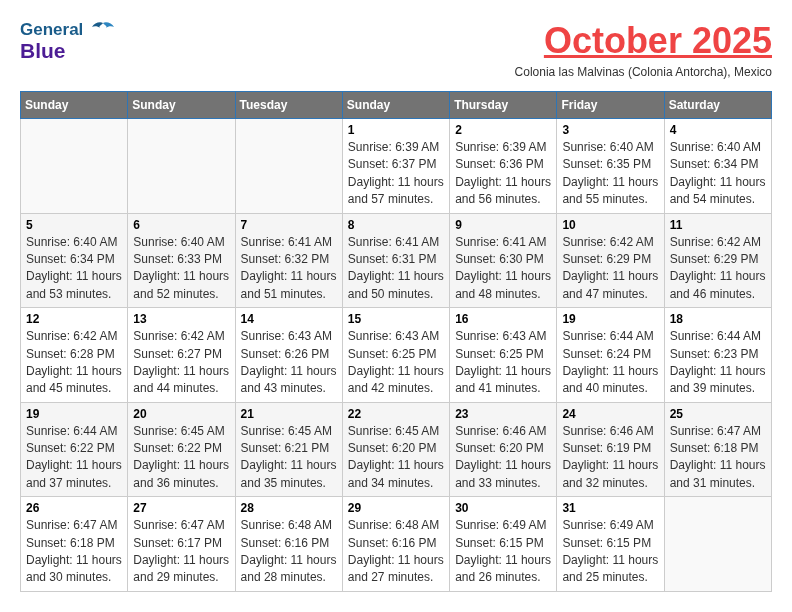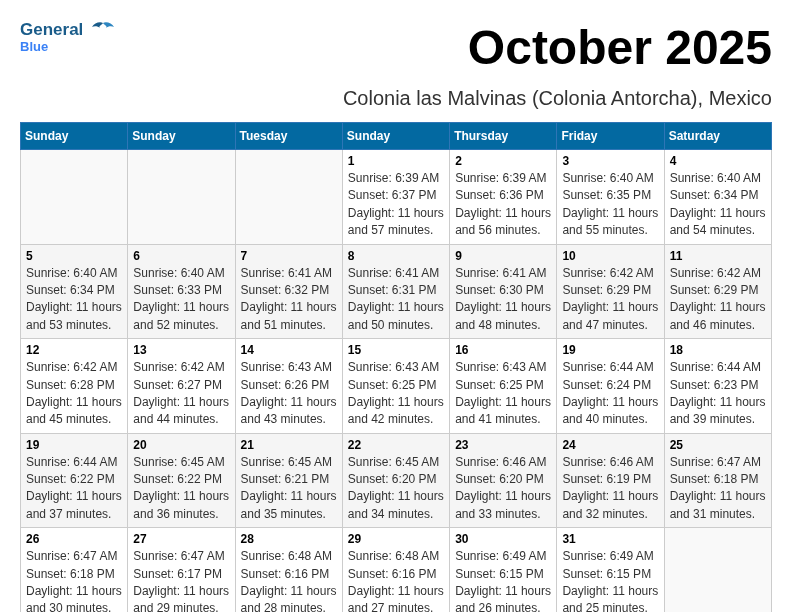--- a/index.html
+++ b/index.html
@@ -12,42 +12,43 @@
     }
     .header-logo {
       display: flex;
       align-items: flex-start;
       margin-bottom: 10px;
     }
     .title-section {
       text-align: right;
     }
     .month-title {
-      font-size: 48px;
+      font-size: 36px;
       font-weight: bold;
-      color: #000000;
+      color: #ef4444;
+      text-decoration: underline;
     }
     .location-title {
-      font-size: 20px;
+      font-size: 12px;
       color: #333;
-      margin-top: 12px;
+      margin-top: 3px;
     }
     .top-row {
       display: flex;
       justify-content: space-between;
       align-items: flex-start;
       margin-bottom: 12px;
     }
     table {
       width: 100%;
       border-collapse: collapse;
       font-size: 11px;
     }
     thead tr th {
-      background-color: #0369a1;
+      background-color: #737373;
       color: #fff;
       padding: 6px 4px;
       text-align: left;
       font-size: 12px;
       font-weight: bold;
       border: 1px solid #2e75b6;
     }
     tbody tr td {
       border: 1px solid #ccc;
       vertical-align: top;
@@ -82,21 +83,21 @@
     <div>
       <div style="display:flex;align-items:flex-end;">
         <div style="font-size:17px;font-weight:bold;color:#1a5c8a;line-height:1.15;">
           <span style="color:#1a5c8a;">General</span>
           <svg width="26" height="20" viewBox="0 0 26 20" style="vertical-align:middle;margin-left:2px;">
             <path d="M13 2 C16 0 22 2 24 6 C22 5 18 5 16 7 C18 5 14 4 13 2Z" fill="#2e86c1"></path>
             <path d="M13 2 C10 0 4 2 2 6 C4 5 8 5 10 7 C8 5 12 4 13 2Z" fill="#1a5c8a"></path>
           </svg>
         </div>
       </div>
-      <div style="font-size:13px;font-weight:bold;color:#3b82f6;margin-top:-2px;">Blue</div>
+      <div style="font-size:21px;font-weight:bold;color:#4c1d95;margin-top:-2px;">Blue</div>
     </div>
   </div>
   <div class="title-section">
     <div class="month-title">October 2025</div>
     <div class="location-title">Colonia las Malvinas (Colonia Antorcha), Mexico</div>
   </div>
 </div>
 
 <table>
   <thead>

